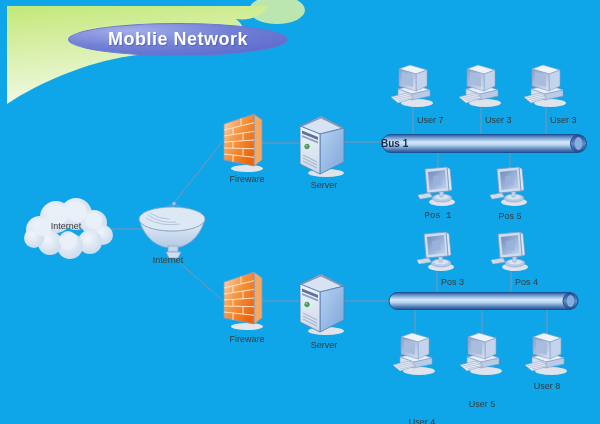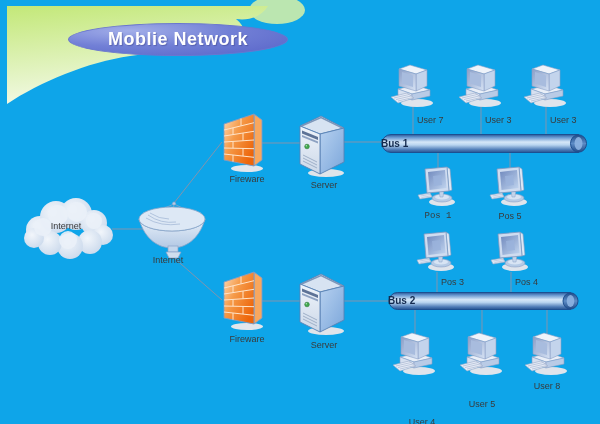--- a/index.html
+++ b/index.html
@@ -293,21 +293,20 @@
   </div>
   <div class="label" style="left:515px;top:277px;">Pos 4</div>
 
   <div class="node" style="left:388px;top:292px;">
     <svg width="192" height="18">
       <path d="M182.5,0.5 H9.5 A8.5,8.5 0 0 0 9.5,17.5 H182.5 Z" fill="url(#gradBus)" stroke="#1d4f91"></path>
       <ellipse cx="182.5" cy="9" rx="7.5" ry="8.2" fill="url(#gradCap)" stroke="#1d4f91"></ellipse>
       <ellipse cx="182.5" cy="9" rx="3.8" ry="6" fill="#8db4e2" opacity="0.9"></ellipse>
     </svg>
   </div>
-  <div class="bus-label" style="left:388px;top:292px;width:184px;height:18px;line-height:18px;">Bus 2</div>
 
   <div class="node" style="left:392px;top:330px;">
     <svg width="46" height="46">
         <use href="#sym-desktop"></use>
       </svg>
   </div>
   <div class="label center" style="left:399px;top:381px;width:46px;margin-top:36px;">User 4</div>
 
   <div class="node" style="left:459px;top:330px;">
     <svg width="46" height="46">

